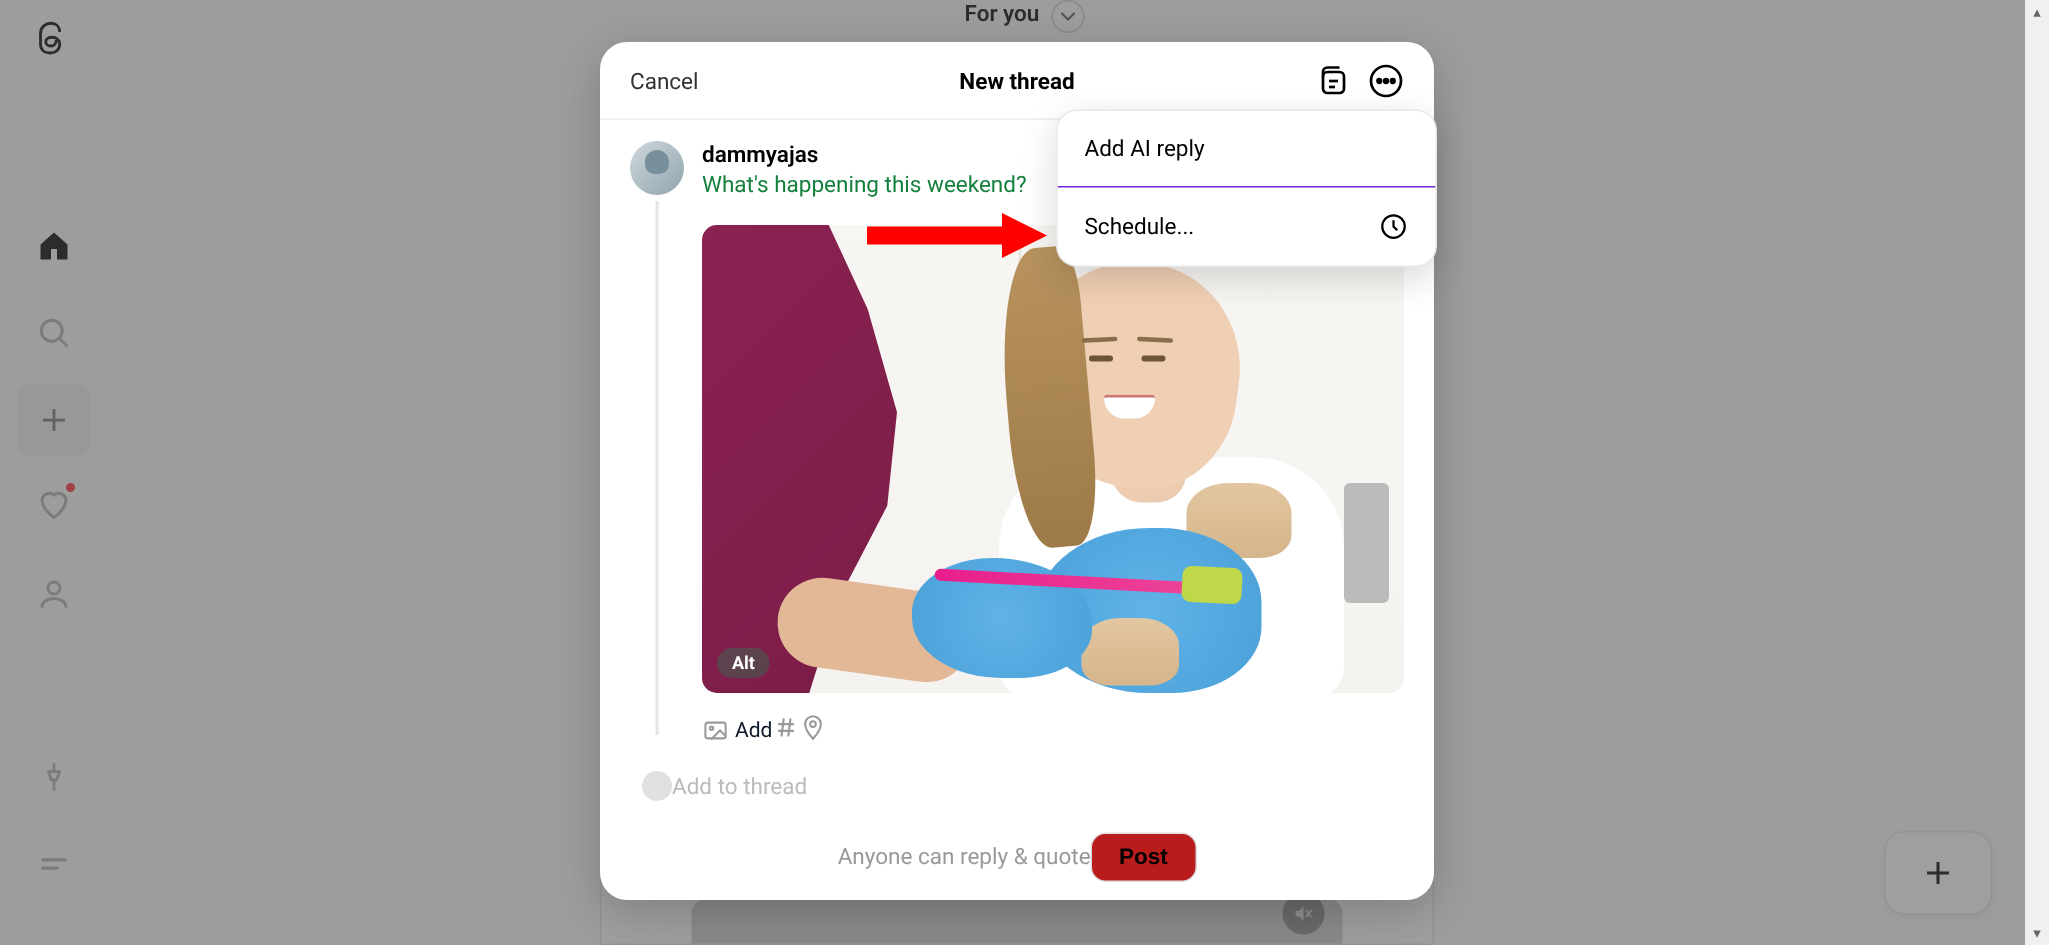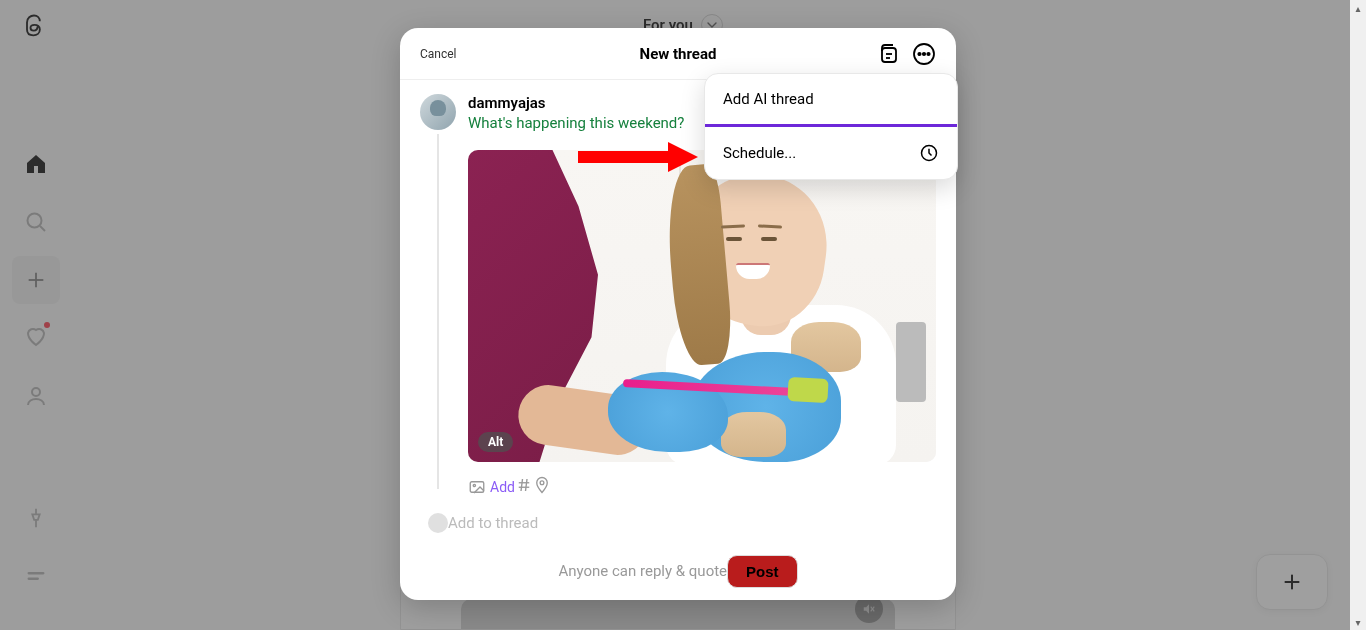--- a/index.html
+++ b/index.html
@@ -13,21 +13,20 @@
     }
     
     
     .top-header {
       position: absolute;
       top: 0;
       left: 0;
       right: 0;
       height: 50px;
       display: flex;
-      align-items: center;
       justify-content: center;
       z-index: 1;
     }
     .top-header-title {
       font-weight: 600;
       font-size: 15px;
       color: #000;
     }
     .feed-dropdown {
       margin-left: 8px;
@@ -177,21 +176,21 @@
     .modal-header {
       height: 52px;
       display: flex;
       align-items: center;
       justify-content: space-between;
       padding: 0 20px;
       border-bottom: 1px solid #eee;
       position: relative;
     }
     .modal-cancel {
-      font-size: 12px;
+      font-size: 15px;
       color: #333;
       cursor: pointer;
     }
     .modal-title {
       font-weight: 700;
       font-size: 15px;
       position: absolute;
       left: 50%;
       transform: translateX(-50%);
     }
@@ -382,21 +381,21 @@
       font-size: 12px;
       font-weight: 700;
       padding: 3px 10px;
       border-radius: 12px;
     }
     
     .compose-toolbar {
       display: flex;
       align-items: center;
       margin-top: 14px;
-      color: #8b5cf6;
+      color: #0f172a;
       font-size: 14px;
     }
     .toolbar-add {
       display: flex;
       align-items: center;
       gap: 4px;
     }
     
     .add-thread-row {
       display: flex;
@@ -442,21 +441,21 @@
     }
     .dropdown-item {
       padding: 16px 18px;
       font-size: 15px;
       display: flex;
       align-items: center;
       justify-content: space-between;
       cursor: pointer;
     }
     .dropdown-item + .dropdown-item {
-      border-top: 3px solid #6d28d9;
+      border-top: 1px solid #6d28d9;
     }
     
     
     .red-arrow {
       position: absolute;
       top: 140px;
       left: 578px;
       z-index: 25;
       pointer-events: none;
     }
@@ -586,21 +585,21 @@
             <circle cx="12" cy="12" r="10"></circle>
             <circle cx="7.5" cy="12" r="1.2" fill="#000"></circle>
             <circle cx="12" cy="12" r="1.2" fill="#000"></circle>
             <circle cx="16.5" cy="12" r="1.2" fill="#000"></circle>
           </svg>
       </span>
     </div>
 
     <div class="dropdown-menu">
       <div class="dropdown-item">
-        <span>Add AI thread</span>
+        <span>Add AI reply</span>
       </div>
       <div class="dropdown-item">
         <span>Schedule...</span>
         <svg width="20" height="20" viewBox="0 0 24 24" fill="none" stroke="#000" stroke-width="1.8">
             <circle cx="12" cy="12" r="9"></circle>
             <path d="M12 7 V12 L15 15"></path>
           </svg>
       </div>
     </div>
   </div>

